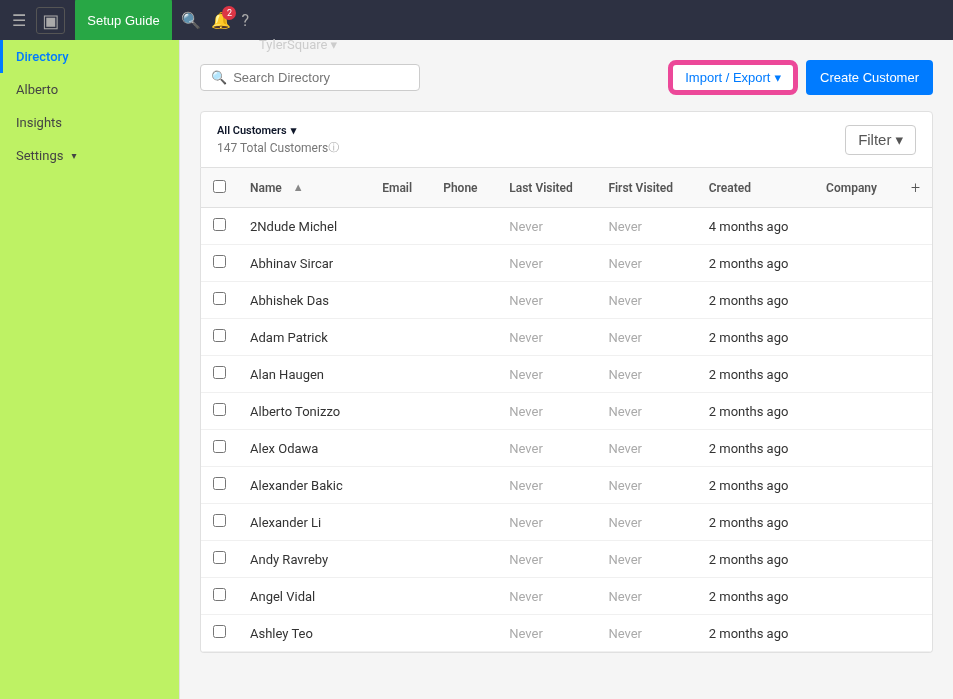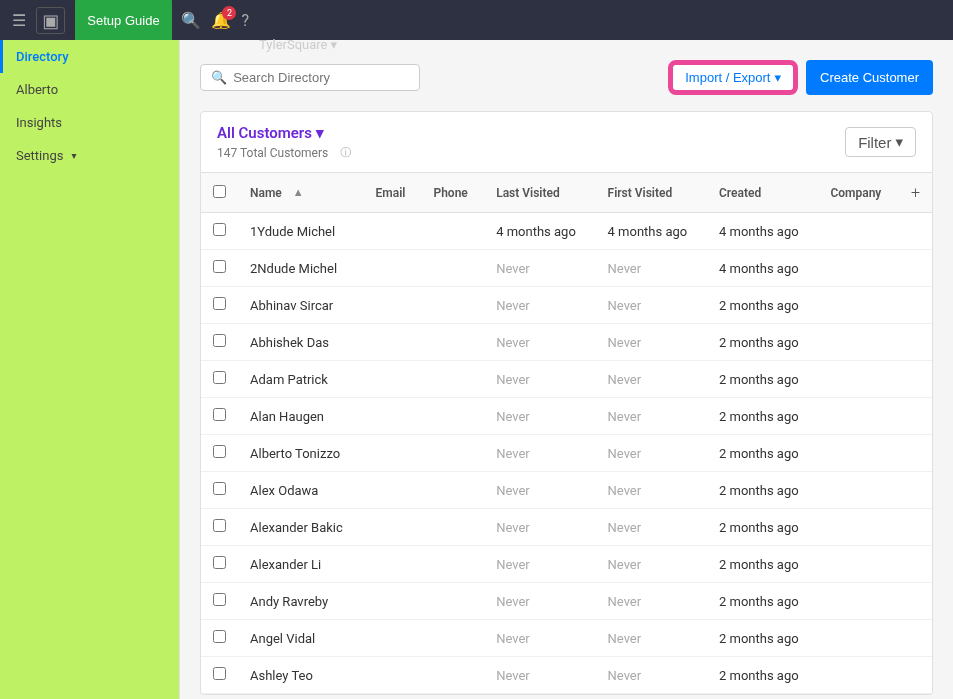--- a/index.html
+++ b/index.html
@@ -176,35 +176,35 @@
     .customers-header {
       background: #fff;
       border: 1px solid #e0e0e0;
       border-radius: 4px 4px 0 0;
       padding: 12px 16px;
       display: flex;
       align-items: center;
       justify-content: space-between;
     }
     .customers-title {
-      color: #6d28d9;
-      font-size: 15px;
+      color: #0f172a;
+      font-size: 11px;
       font-weight: 600;
       display: flex;
       align-items: center;
       gap: 4px;
       cursor: pointer;
     }
     .customers-subtitle {
       font-size: 12px;
       color: #777;
       margin-top: 3px;
       display: flex;
       align-items: center;
-      gap: 12px;
+      gap: 0;
     }
     .info-icon {
       color: #aaa;
       font-size: 11px;
       cursor: pointer;
     }
     .btn-filter {
       background: #fff;
       color: #555;
       border: 1px solid #ccc;
@@ -362,31 +362,20 @@
             <th>Email</th>
             <th>Phone</th>
             <th>Last Visited</th>
             <th>First Visited</th>
             <th>Created</th>
             <th>Company</th>
             <th class="th-add">+</th>
           </tr>
         </thead>
         <tbody id="table-body">
-        <tr>
-              <td><input type="checkbox" style=""></td>
-              <td>1Ydude Michel</td>
-              <td></td>
-              <td></td>
-              <td>4 months ago</td>
-              <td>4 months ago</td>
-              <td>4 months ago</td>
-              <td></td>
-              <td></td>
-            </tr>
             <tr>
               <td><input type="checkbox" style=""></td>
               <td>2Ndude Michel</td>
               <td></td>
               <td></td>
               <td class="cell-muted">Never</td>
               <td class="cell-muted">Never</td>
               <td>4 months ago</td>
               <td></td>
               <td></td>

